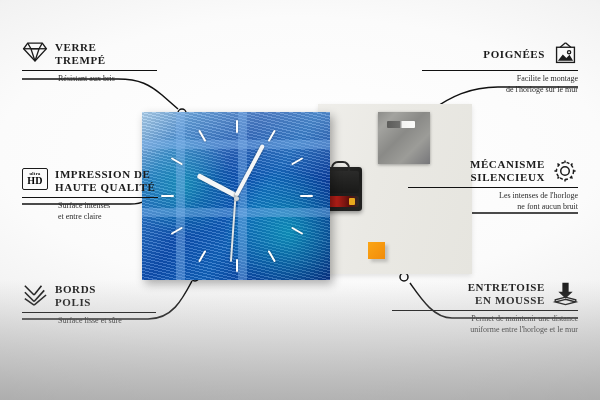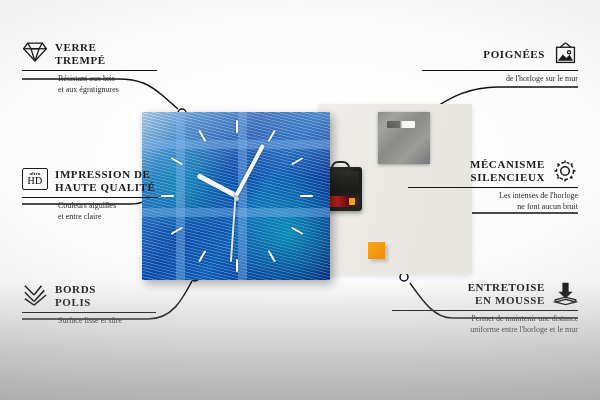--- a/index.html
+++ b/index.html
@@ -120,21 +120,21 @@
   .right { text-align: right; }
   .right .row { justify-content: flex-end; }
 
   .ico { width: 26px; height: 26px; flex: 0 0 26px; display: block; }
 
   .hdbox {
     width: 26px; height: 22px; border: 1.6px solid #1b1b1b; border-radius: 2px;
     display: flex; flex-direction: column; align-items: center; justify-content: center; line-height: 1;
   }
   .hdbox .u { font-size: 4.5px; font-weight: bold; letter-spacing: .3px; }
-  .hdbox .h { font-size: 10px; font-weight: normal; letter-spacing: .3px; }
+  .hdbox .h { font-size: 10px; font-weight: bold; letter-spacing: .3px; }
 
   svg.lines { position: absolute; left: 0; top: 0; width: 600px; height: 400px; }
 </style>
 </head>
 <body>
 
 <div class="stage">
 
   <svg class="lines" viewBox="0 0 600 400">
     <g fill="none" stroke="#111111" stroke-width="1.5">
@@ -204,38 +204,37 @@
             <path d="M11 9 H21"></path>
         </svg>
       </span>
       <span class="ttl">
         <span>VERRE</span><br>
         <span>TREMPÉ</span>
       </span>
     </div>
     <div class="rule" style="width:135px"></div>
     <div class="sub">Résistant aux bris</div>
-    <div class="sub">et aux égratignures</div>
   </div>
 
   <div class="callout left" style="left:22px; top:168px; width:175px;">
     <div class="row">
       <span class="ico">
         <span class="hdbox">
           <span class="u">ultra</span>
           <span class="h">HD</span>
         </span>
       </span>
       <span class="ttl">
         <span>IMPRESSION DE</span><br>
         <span>HAUTE QUALITÉ</span>
       </span>
     </div>
     <div class="rule" style="width:136px"></div>
-    <div class="sub">Couleurs aiguilles</div>
+    <div class="sub">Surface intenses</div>
     <div class="sub">et entre claire</div>
   </div>
 
   <div class="callout left" style="left:22px; top:283px; width:160px;">
     <div class="row">
       <span class="ico">
         <svg viewBox="0 0 28 26" width="26" height="24" fill="none" stroke="#1b1b1b" stroke-width="1.7">
           <path d="M3 3 L13 13"></path>
             <path d="M3 10 L13 20"></path>
             <path d="M3 17 L13 24"></path>
@@ -262,20 +261,21 @@
         <svg viewBox="0 0 30 28" width="27" height="25" fill="none" stroke="#1b1b1b" stroke-width="1.5">
           <path d="M15 2 L9 7"></path>
             <path d="M15 2 L21 7"></path>
           <rect x="5" y="7" width="20" height="17"></rect>
           <circle cx="19" cy="12.5" r="1.8"></circle>
           <path d="M6.5 22 L12 15 L16 19 L19.5 15.5 L23.5 22 Z" fill="#1b1b1b" stroke="none"></path>
         </svg>
       </span>
     </div>
     <div class="rule" style="width:156px; margin-left:auto"></div>
+    <div class="sub">Facilite le montage</div>
     <div class="sub">de l'horloge sur le mur</div>
   </div>
 
   <div class="callout right" style="right:22px; top:158px; width:186px;">
     <div class="row">
       <span class="ttl">
         <span>MÉCANISME</span><br>
         <span>SILENCIEUX</span>
       </span>
       <span class="ico">

